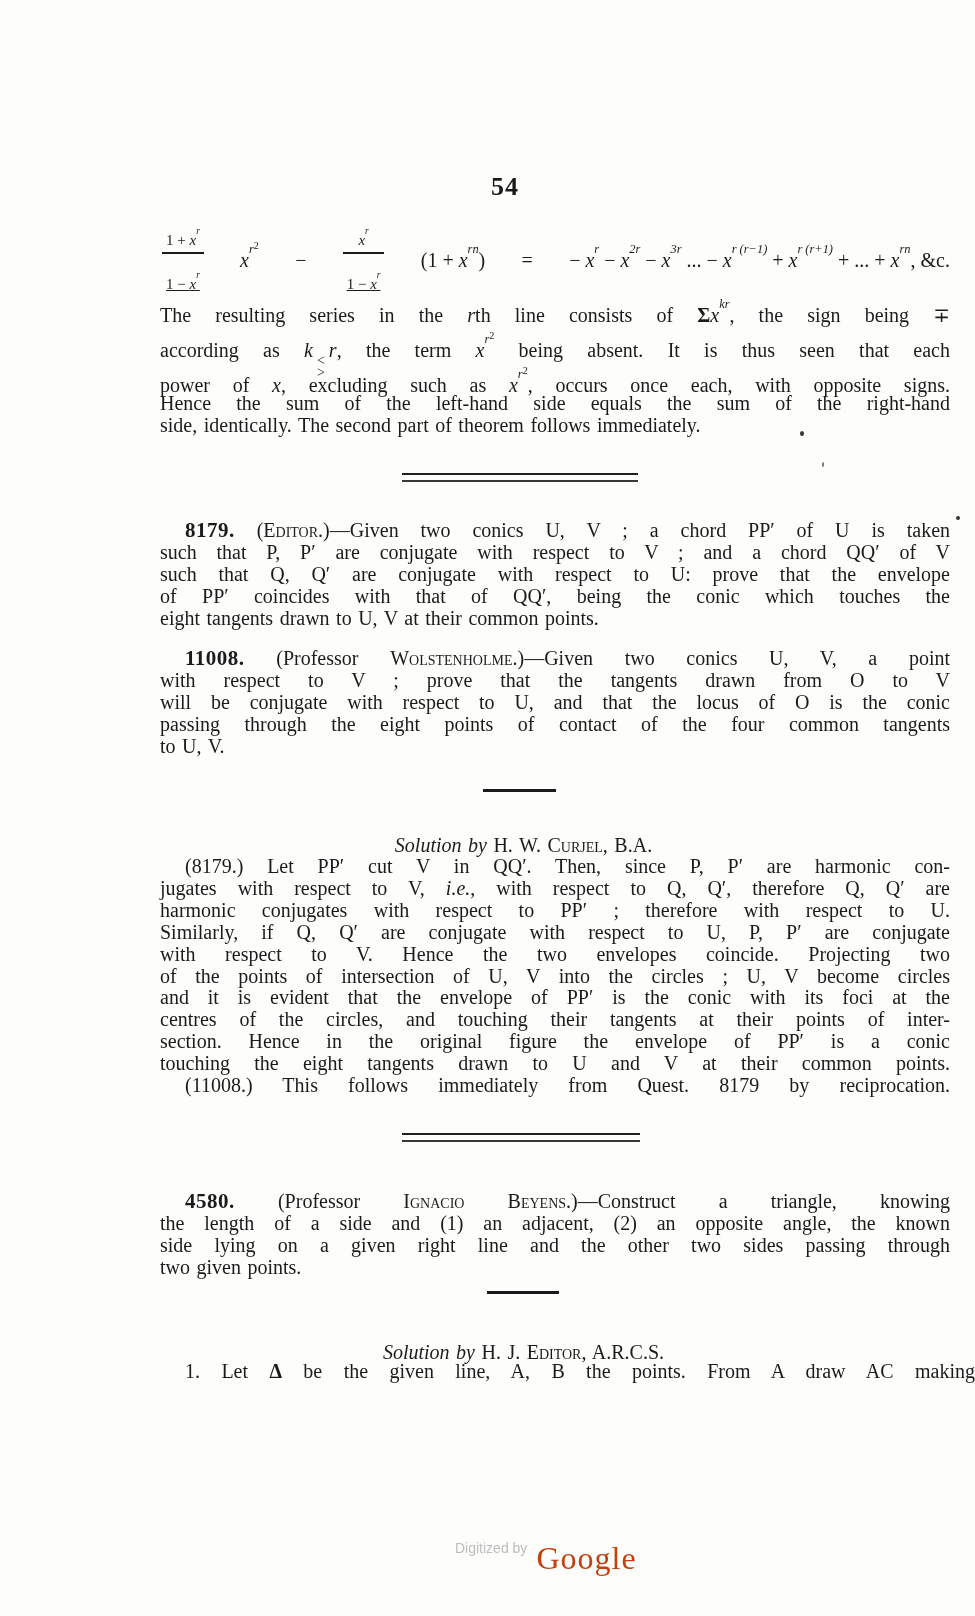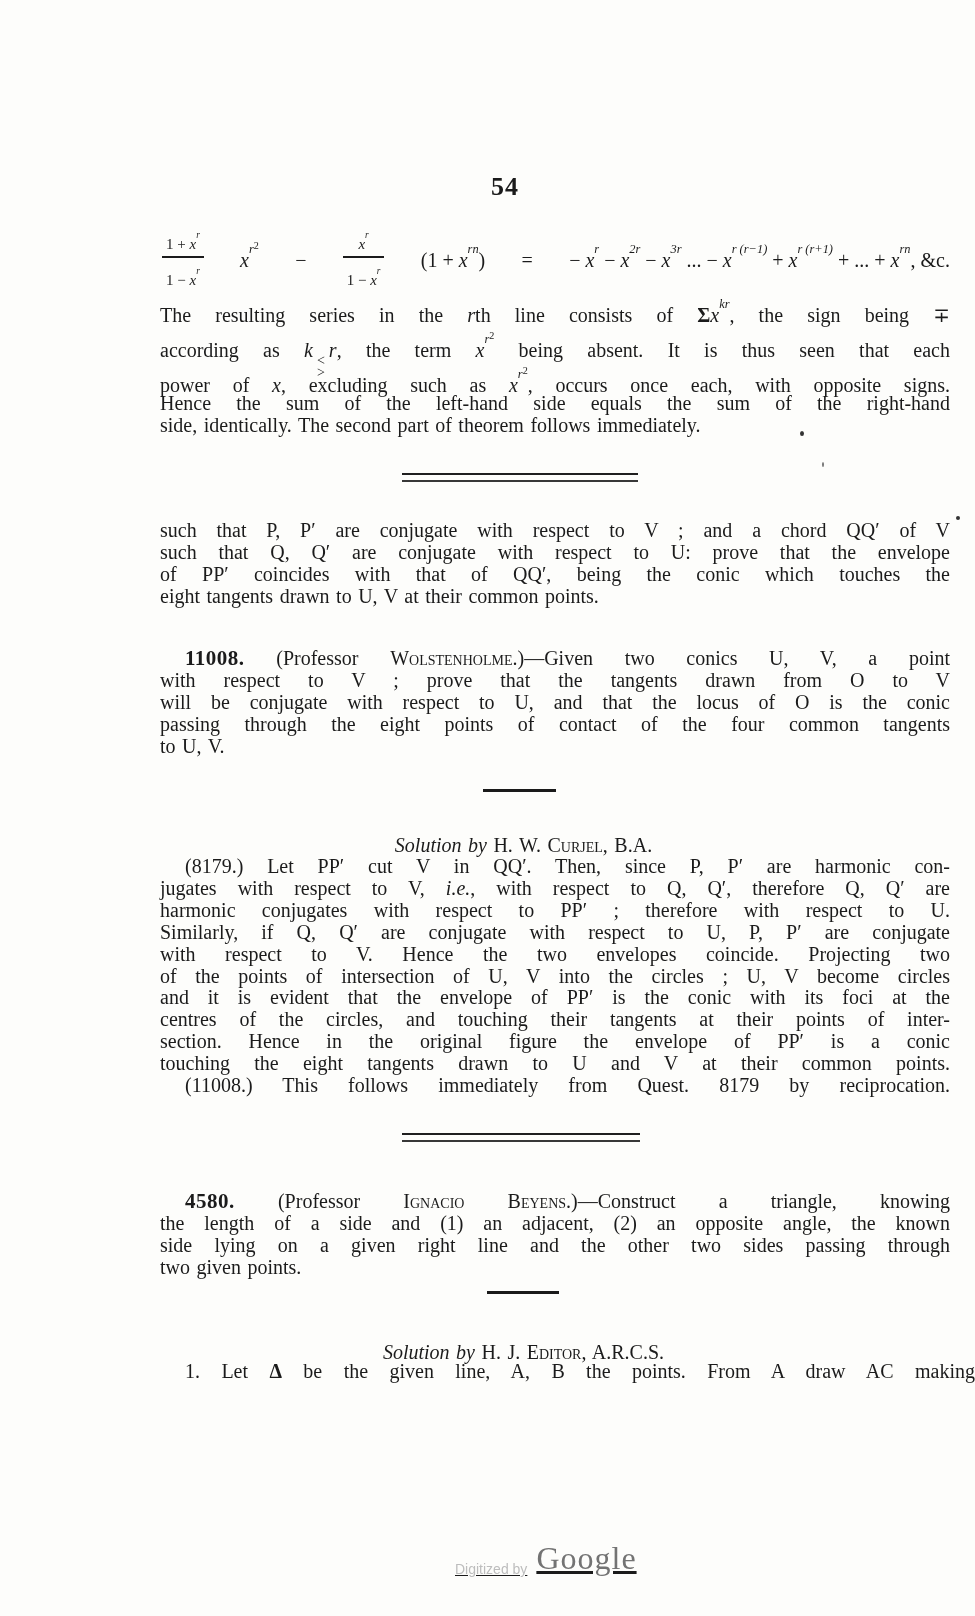--- a/index.html
+++ b/index.html
@@ -15,36 +15,36 @@
   .ind{padding-left:25px;}
   .qnum{font-weight:bold;font-size:21px;letter-spacing:0.5px;}
   .sc{font-variant:small-caps;}
   .it{font-style:italic;}
   
   .sp{font-size:0.62em;font-style:italic;position:relative;top:-0.5em;letter-spacing:0;}
   .ssp{font-size:0.82em;position:relative;top:-0.35em;font-style:normal;}
   
   .frac{display:inline-block;text-align:center;font-size:15px;line-height:20px;vertical-align:middle;}
   .fnum{display:block;padding:0 4px 2px;border-bottom:2px solid #1b1b1b;}
-  .fden{display:block;padding:8px 4px 0;}
+  .fden{display:block;padding:16px 4px 0;text-decoration:underline;}
   
   .formula{display:flex;justify-content:space-between;align-items:center;font-size:20px;}
   .ftok{white-space:nowrap;}
   
   .updown{display:inline-flex;flex-direction:column;align-items:center;font-size:14px;
           line-height:12px;vertical-align:-8px;margin:0 4px;}
   
   .dbl-rule{height:5px;border-top:2px solid #1f1f1f;border-bottom:2px solid #383838;}
   .short-rule{height:3px;background:#1a1a1a;}
   .heading{text-align:center;font-size:20px;word-spacing:1.5px;margin-top:17px;}
   .pagenum{text-align:center;font-size:26px;font-weight:bold;letter-spacing:1px;}
   
-  .footer{display:flex;align-items:flex-end;gap:9px;text-decoration:underline;}
+  .footer{display:flex;align-items:flex-start;gap:9px;}
   .digitized{font-family:"Liberation Sans","DejaVu Sans",sans-serif;font-size:14px;color:#bdbdbd;}
-  .glogo{font-size:32px;color:#737373;letter-spacing:1px;}
+  .glogo{font-size:32px;color:#c2410c;letter-spacing:1px;}
   .speck{position:absolute;background:#333;border-radius:50%;}
 </style>
 </head>
 <body>
 
 <div class="page">
 
   <div class="abs pagenum" style="left:20px;top:172px;width:970px;">54</div>
 
   <div class="abs formula" style="left:162px;top:232px;width:788px;height:56px;">
@@ -81,20 +81,24 @@
   </div>
   <div class="abs txt j" style="left:160px;top:370px;width:790px;">
     <span>power of </span><span class="it">x</span><span>, excluding such as </span><span class="it">x</span><sup class="sp"><span>r</span><span class="ssp">2</span></sup><span>, occurs once each, with opposite signs.</span>
   </div>
   <div class="abs txt j" style="left:160px;top:393px;width:790px;">Hence the sum of the left-hand side equals the sum of the right-hand</div>
   <div class="abs txt lft" style="left:160px;top:415px;width:790px;">side, identically.  The second part of theorem follows immediately.</div>
 
   <div class="abs dbl-rule" style="left:402px;top:473px;width:236px;"></div>
 
   <div class="abs txt" style="left:160px;top:520px;width:790px;">
+    <div class="j ind">
+      <span class="qnum">8179.</span>
+      <span>  </span><span>(</span><span class="sc">Editor.</span><span>)</span><span>—Given two conics U, V ; a chord PP′ of U is taken</span>
+    </div>
     <div class="j">such that P, P′ are conjugate with respect to V ; and a chord QQ′ of V</div>
     <div class="j">such that Q, Q′ are conjugate with respect to U: prove that the envelope</div>
     <div class="j">of PP′ coincides with that of QQ′, being the conic which touches the</div>
     <div class="lft">eight tangents drawn to U, V at their common points.</div>
   </div>
 
   <div class="abs txt" style="left:160px;top:648px;width:790px;">
     <div class="j ind">
       <span class="qnum">11008.</span>
       <span>  </span><span>(Professor </span><span class="sc">Wolstenholme.</span><span>)</span><span>—Given two conics U, V, a point</span>

